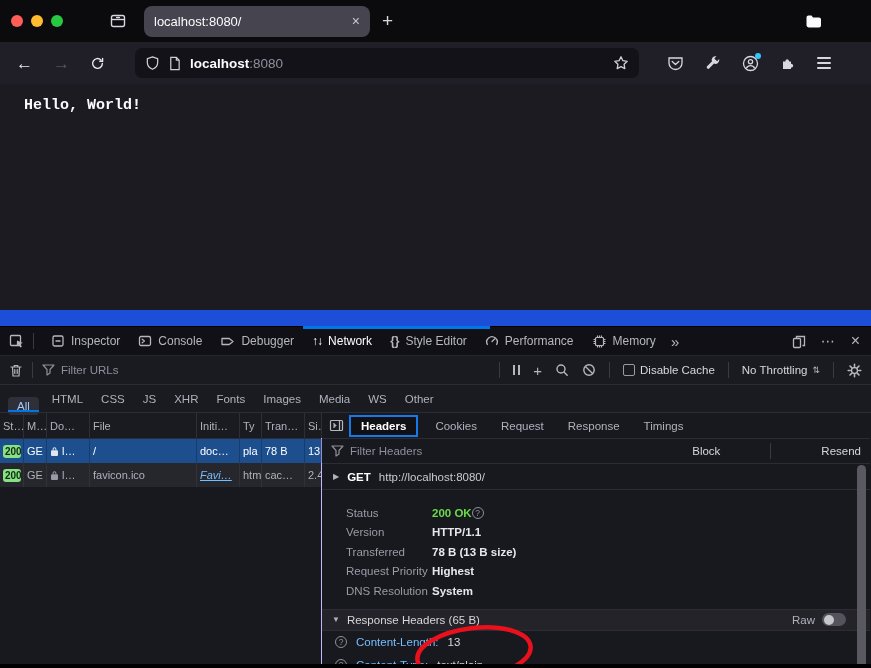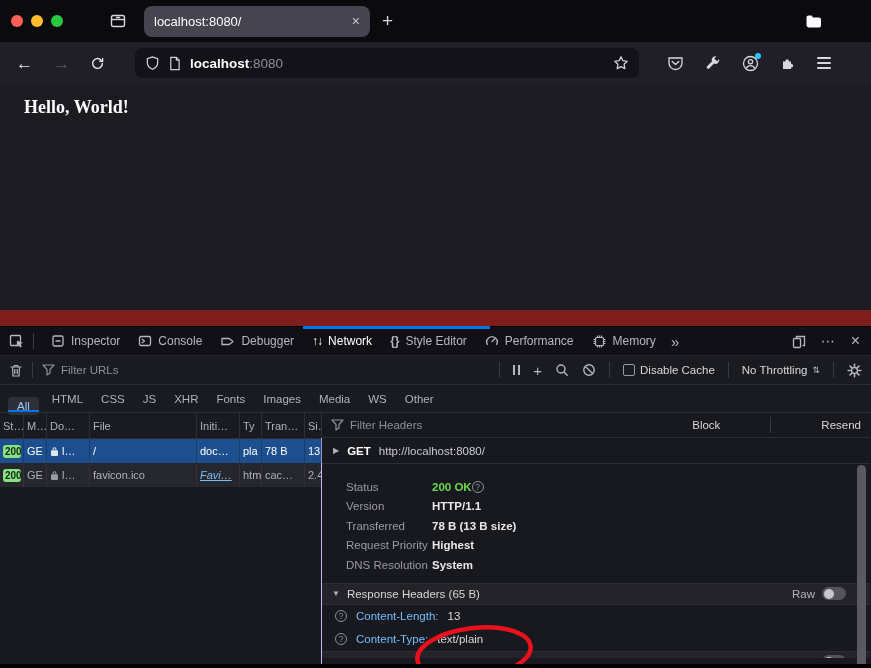--- a/index.html
+++ b/index.html
@@ -1,17 +1,17 @@
 <!DOCTYPE html>
 <html><head>
 <meta charset="utf-8">
 <style>
   * { margin:0; padding:0; box-sizing:border-box; }
   body { background:#000; font-family:"Liberation Sans", sans-serif; }
-  .window { position:relative; width:871px; height:668px; background:#7f1d1d; overflow:hidden; }
+  .window { position:relative; width:871px; height:668px; background:#1d4ed8; overflow:hidden; }
 
   
   .titlebar { height:42px; background:#0b0b0e; display:flex; align-items:center; }
   .lights { display:flex; gap:8px; margin-left:11px; }
   .light { width:12px; height:12px; border-radius:50%; }
   .l-red{background:#ff5f57}.l-yellow{background:#febc2e}.l-green{background:#28c840}
   .tb-icon { color:#d7d7dd; display:flex; align-items:center; }
   .sidebar-ic { margin-left:46px; }
   .browser-tab { margin-left:17px; width:226px; height:31px; background:#45444f; border-radius:8px;
     display:flex; align-items:center; padding:0 10px; font-size:13px; color:#fbfbfe; }
@@ -30,21 +30,21 @@
   .url-host { color:#fbfbfe; font-weight:600; } .url-port { color:#8f8f9c; font-weight:400; }
   .star { margin-left:auto; color:#d0d0d8; }
   .nav-right { display:flex; align-items:center; gap:21px; margin-left:28px; }
   .acct { position:relative; }
   .acct-dot { position:absolute; right:-2px; top:-2px; width:6px; height:6px; border-radius:50%; background:#32c5ff; }
   .burger { display:flex; flex-direction:column; gap:3px; margin-right:0; }
   .burger div { width:14px; height:1.7px; background:#d7d7dd; border-radius:1px; }
 
   
   .content { height:226px; background:#1c1b22; padding:13px 0 0 24px; }
-  .content pre { font-family:Liberation Serif, serif; font-size:18px; font-weight:bold; color:#fbfbfe; }
+  .content pre { font-family:Liberation Mono, monospace; font-size:15px; font-weight:bold; color:#fbfbfe; }
 
   
   .devtools { position:absolute; left:0; top:326px; width:871px; height:358px; background:#18181f; border-top:1px solid #000; }
   .dt-tabbar { position:relative; height:29px; background:#101016; display:flex; align-items:center;
     font-size:12px; color:#b6b6c0; border-bottom:1px solid #26262e; }
   .dt-activeline { position:absolute; left:303px; top:-1px; width:187px; height:3px; background:#0077e8; }
   .dt-tab { display:flex; align-items:center; gap:6px; padding:0 9px; height:100%; }
   .dt-tab.active { color:#fff; }
   .vsep { width:1px; height:16px; background:#3a3a44; }
   .dt-ic { display:flex; align-items:center; color:#b6b6c0; }
@@ -414,20 +414,34 @@
               <span class="init-link">Favi…</span>
             </span>
           <span class="cell c-ty">htm</span>
           <span class="cell c-tr">cac…</span>
           <span class="cell c-si">2.4</span>
         </div>
         <div class="left-fill"></div>
       </div>
 
       <div class="dt-right">
+        <div class="det-tabs">
+          <span class="dt-ic">
+            <svg width="15" height="13" viewBox="0 0 15 13" fill="none" stroke="#b6b6c0" stroke-width="1.2">
+              <rect x="1.5" y="1.5" width="12" height="10" rx="1"></rect>
+                <path d="M10.5 1.5v10"></path>
+                <path d="M4.5 4l2.5 2.5L4.5 9" fill="#b6b6c0" stroke-width="1"></path>
+            </svg>
+          </span>
+          <span class="det-tab active">Headers</span>
+          <span class="det-tab">Cookies</span>
+          <span class="det-tab">Request</span>
+          <span class="det-tab">Response</span>
+          <span class="det-tab">Timings</span>
+        </div>
         <div class="det-filter">
           <span class="dt-ic">
             <svg width="13" height="12" viewBox="0 0 13 12" fill="none" stroke="#8f8f9c" stroke-width="1.2" stroke-linejoin="round">
               <path d="M1 1h11L8 5.5V9l-3 2V5.5z"></path>
             </svg>
           </span>
           <span class="ph">Filter Headers</span>
           <span class="det-filter-right">
             <span>Block</span>
             <span class="vsep"></span>

